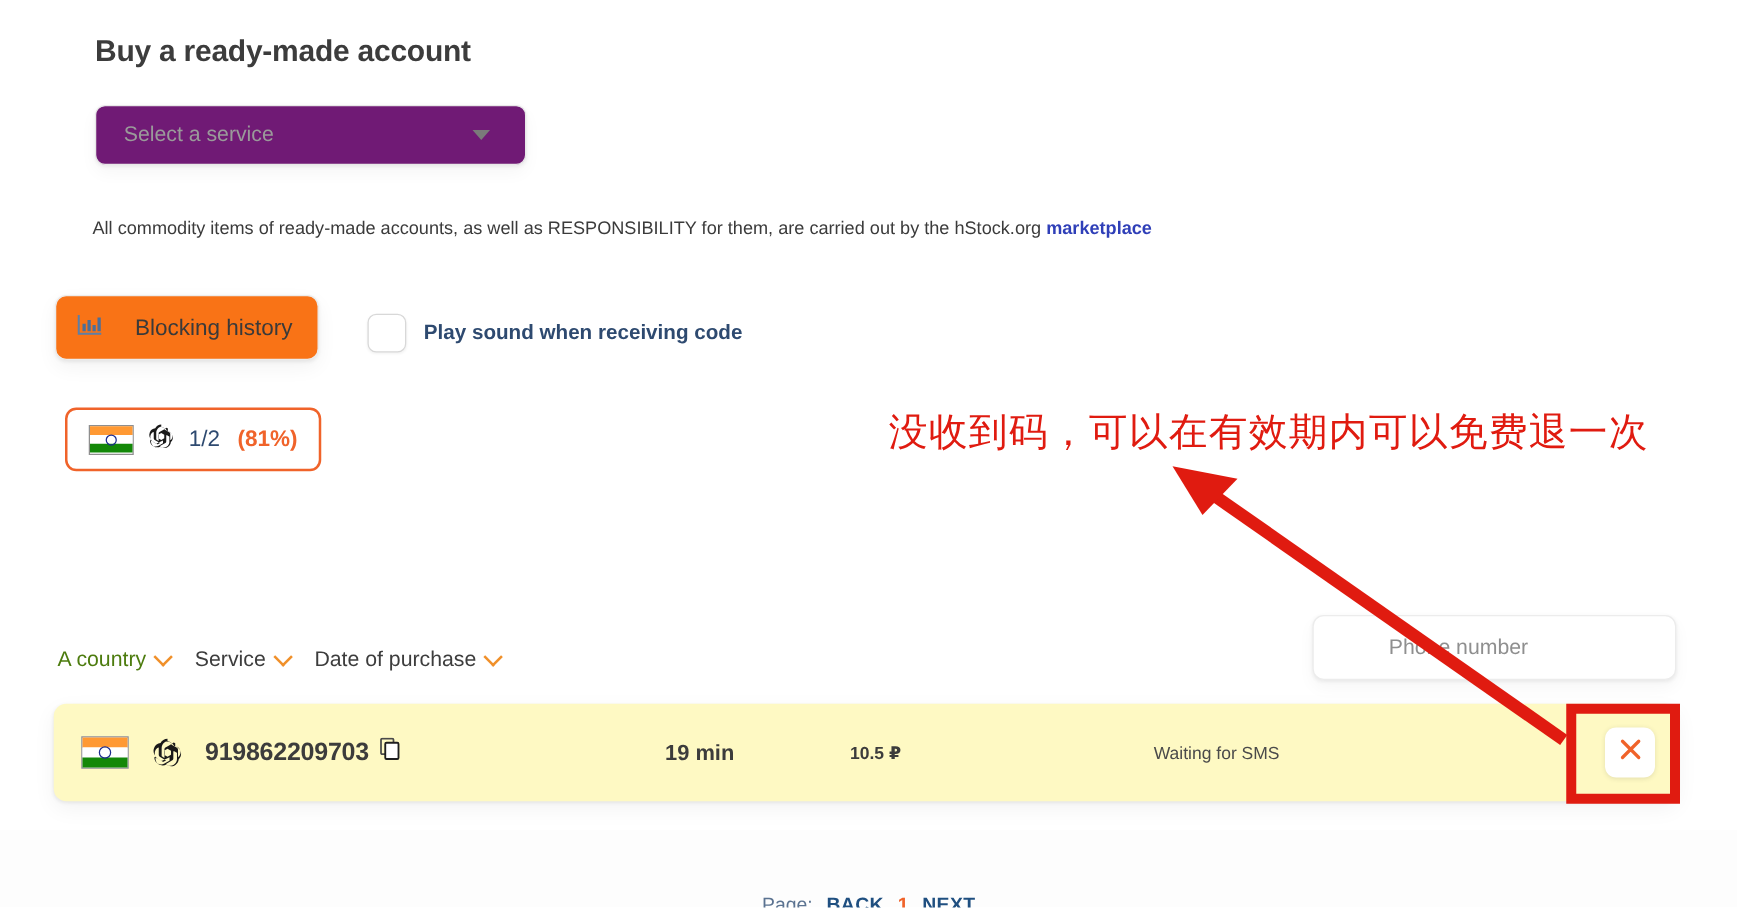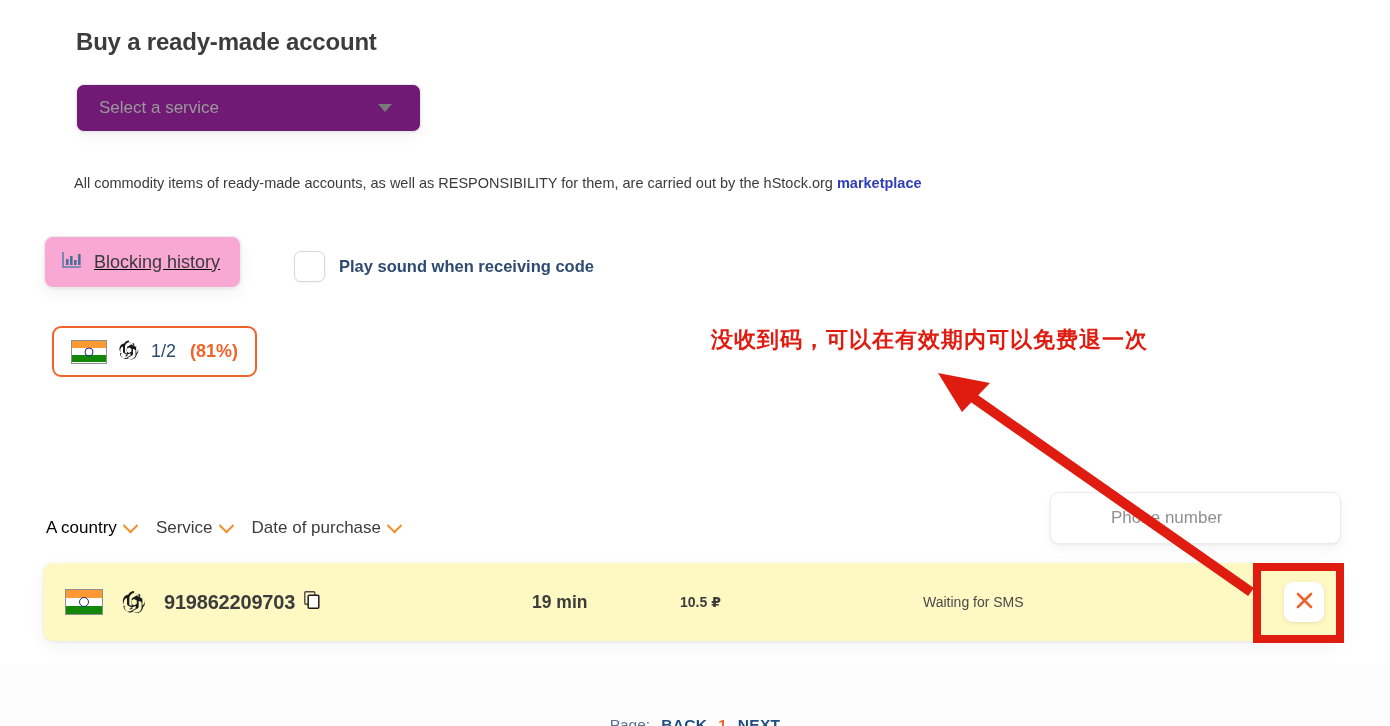--- a/index.html
+++ b/index.html
@@ -55,23 +55,23 @@
   .notice {
     position:absolute; left:74px; top:175px;
     font-size:14.5px; color:#3b3b3b; white-space:nowrap;
   }
   .notice a { color:#2f3fb8; text-decoration:none; font-weight:600; }
 
   
   .block-hist {
     position:absolute; left:44px; top:236px;
     height:52px; padding:0 20px 0 16px;
-    background:#f9a8d4; border:1px solid #ececec; border-radius:9px;
+    background:#f97316; border:1px solid #ececec; border-radius:9px;
     box-shadow:0 1px 3px rgba(0,0,0,0.07), 0 6px 16px rgba(0,0,0,0.05);
-    display:flex; align-items:center; gap:11px;text-decoration:underline;
+    display:flex; align-items:center; gap:25px;
   }
   .block-hist .label { font-size:18px; color:#3a3a3a; }
 
   .sound-row {
     position:absolute; left:294px; top:251px;
     display:flex; align-items:center; gap:14px;
   }
   .sound-box {
     width:31px; height:31px; border:1px solid #d8d8d8; border-radius:7px;
     background:#fff; box-shadow:0 1px 2px rgba(0,0,0,0.05);
@@ -117,21 +117,21 @@
   .tab.inactive { color:#bdbdbd; margin-left:38px; width:228px; }
 
   
   .filters {
     position:absolute; left:46px; top:518px;
     display:flex; align-items:center; gap:10px;
     font-size:17px;
   }
   .filter { display:flex; align-items:center; gap:8px; cursor:pointer; }
   .filter .ftext { color:#3d3d3d; }
-  .filter.active .ftext { color:#000000; }
+  .filter.active .ftext { color:#4d7c0f; }
   .chev {
     width:11px; height:11px; border-right:2.4px solid #f0902a;
     border-bottom:2.4px solid #f0902a; transform:rotate(45deg) translate(-2px,-2px);
   }
 
   
   .phone-search {
     position:absolute; left:1050px; top:492px;
     width:291px; height:52px;
     background:#fff; border:1px solid #ececec; border-radius:9px;
@@ -186,21 +186,21 @@
     font-size:15.5px;
     margin-top:32px;
   }
   .pg-label { color:#5b7391; }
   .pg-link { color:#1f4f80; font-weight:bold; letter-spacing:0.3px; cursor:pointer; }
   .pg-cur  { color:#f0632a; font-weight:bold; }
 
   
   .anno-text {
     position:absolute; left:711px; top:325px;
-    font-size:22px; font-weight:bold; color:#e01b10;
+    font-size:31px; font-weight:normal; color:#e01b10;
     font-family:"DejaVu Sans","Liberation Sans",sans-serif;
     letter-spacing:1px; white-space:nowrap;
   }
   .anno-svg { position:absolute; left:0; top:0; width:1390px; height:726px; pointer-events:none; }
 </style>
 </head>
 <body>
 
 <div class="page-bg"></div>
 <div class="bottom-band"></div>

